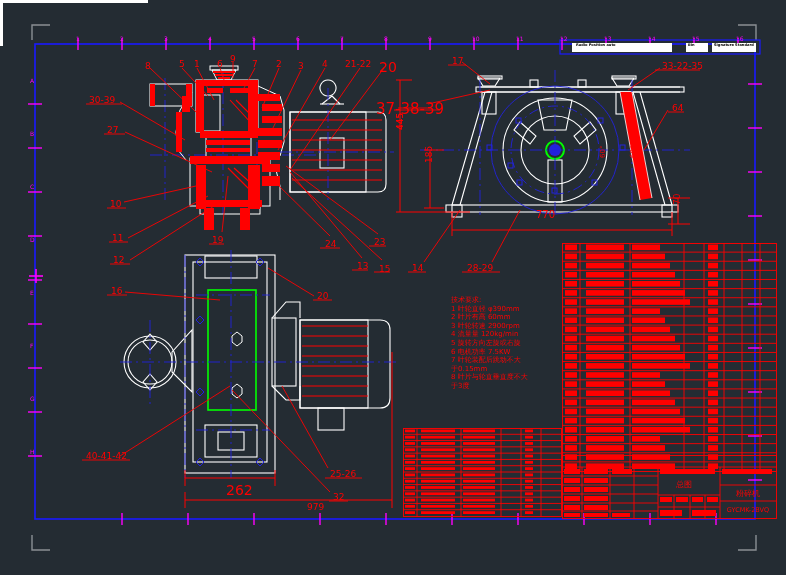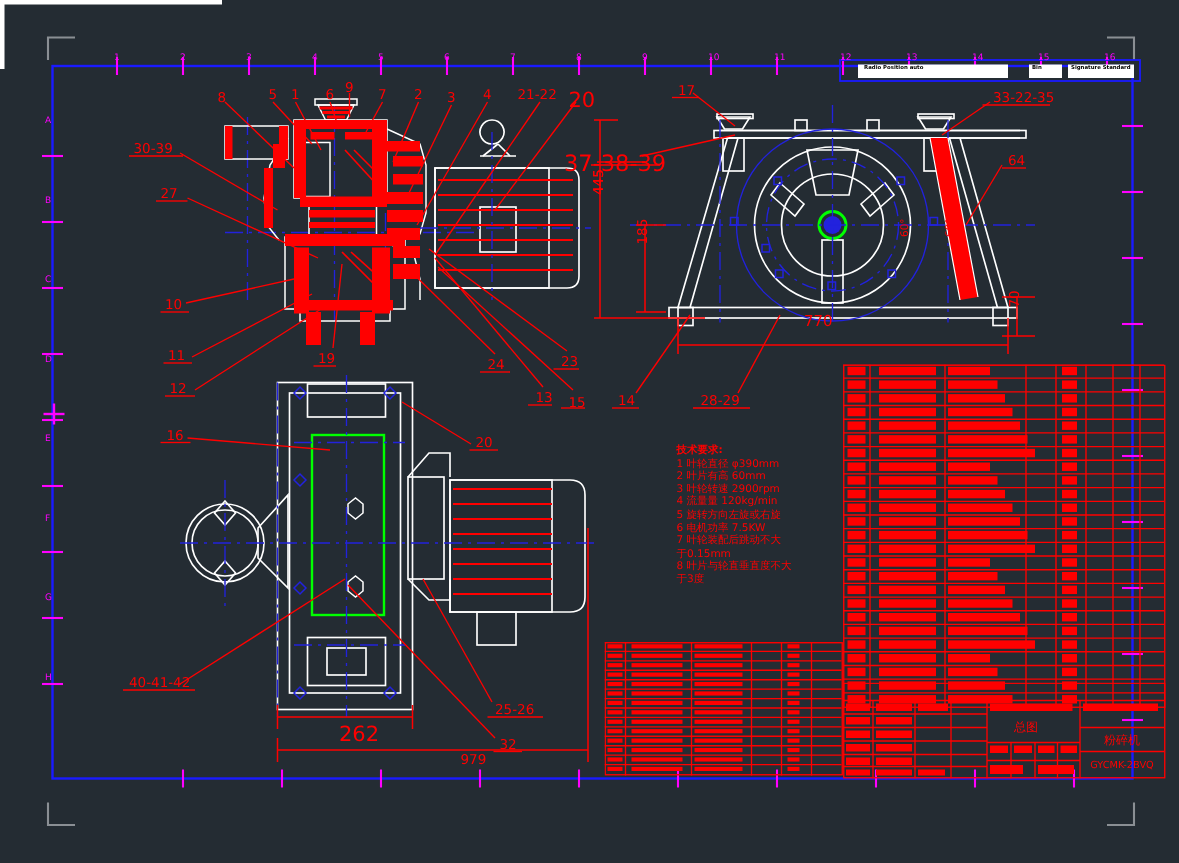--- a/index.html
+++ b/index.html
@@ -695,21 +695,21 @@
       <rect x="98" y="55" width="22" height="6"></rect>
       <rect x="130" y="55" width="24" height="6"></rect>
     </g>
     <text x="122" y="32" fill="#ff0000" font-size="8" font-family="DejaVu Sans, sans-serif" text-anchor="middle" id="tb-header">总图</text>
     <text x="186" y="41" fill="#ff0000" font-size="8" font-family="DejaVu Sans, sans-serif" text-anchor="middle" id="tb-title">粉碎机</text>
     <text x="186" y="57" fill="#ff0000" font-size="6.5" font-family="DejaVu Sans, sans-serif" text-anchor="middle" id="tb-number">GYCMK-2BVQ</text>
   </svg>
 
   <div class="abs" style="left:451px;top:296px;color:#ff0000;font-size:7px;line-height:8.6px;
               font-family:'DejaVu Sans',sans-serif;">
-    <div style="font-weight:bold">技术要求:</div>
+    <div style="font-weight:normal">技术要求:</div>
     <div id="tech-notes-list">
         <div>1 叶轮直径 φ390mm</div>
         <div>2 叶片有高 60mm</div>
         <div>3 叶轮转速 2900rpm</div>
         <div>4 流量量 120kg/min</div>
         <div>5 旋转方向左旋或右旋</div>
         <div>6 电机功率 7.5KW</div>
         <div>7 叶轮装配后跳动不大</div>
         <div>  于0.15mm</div>
         <div>8 叶片与轮直垂直度不大</div>

